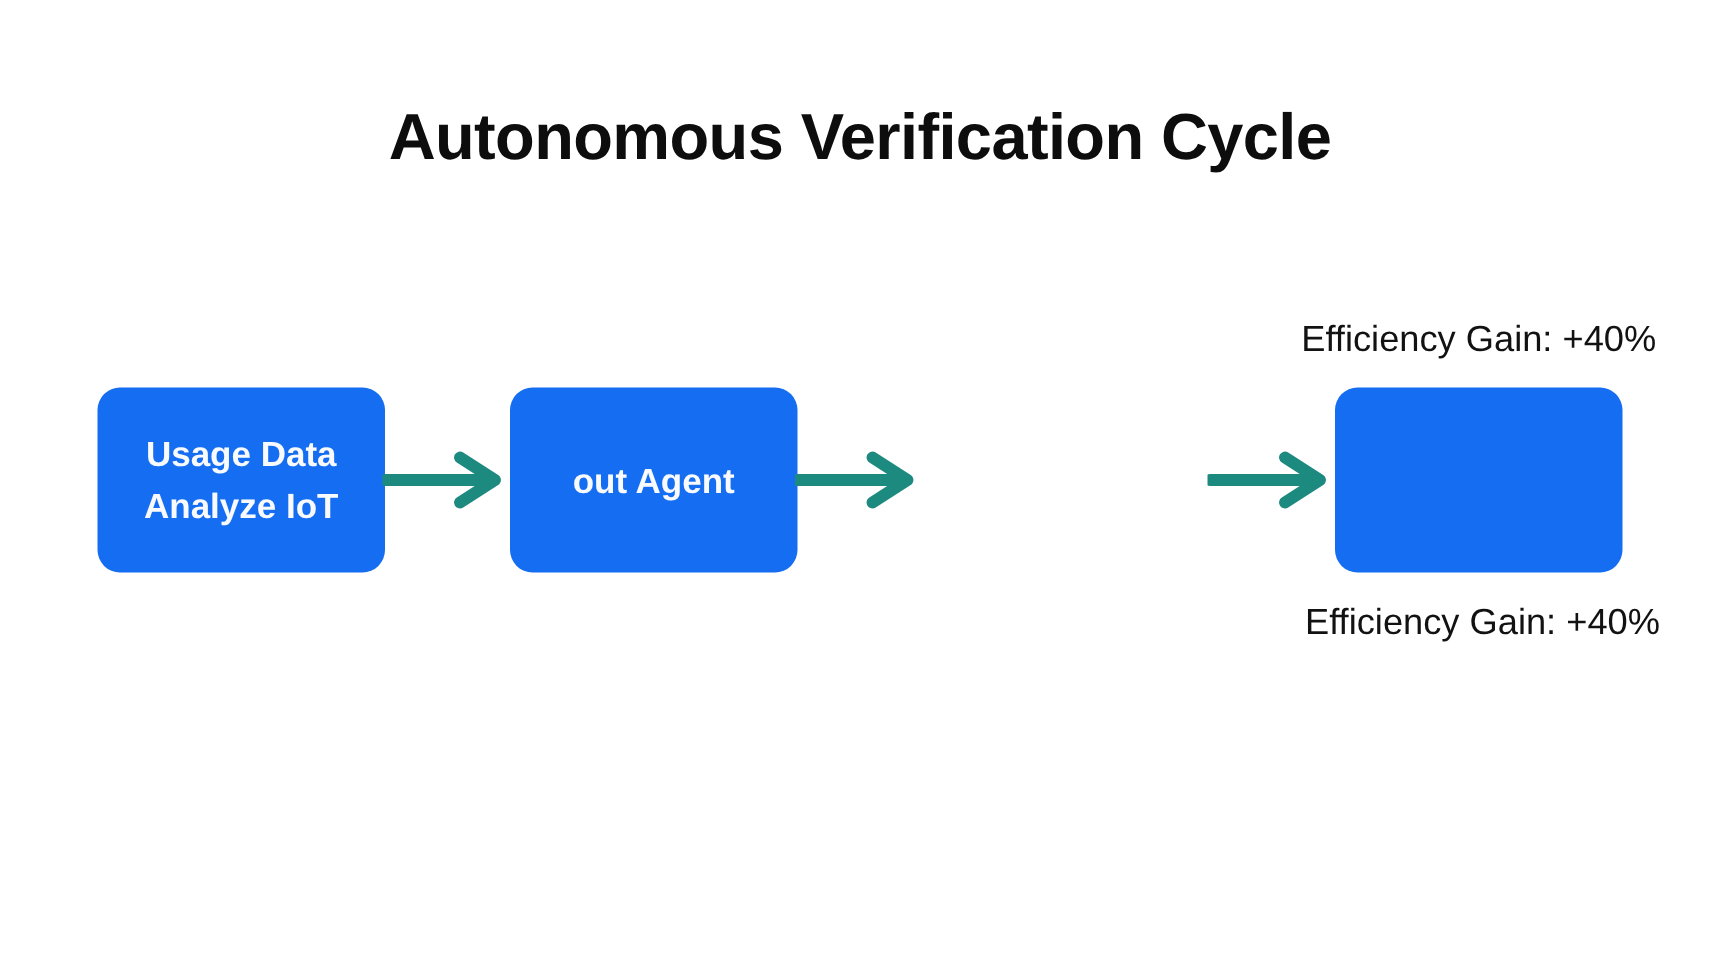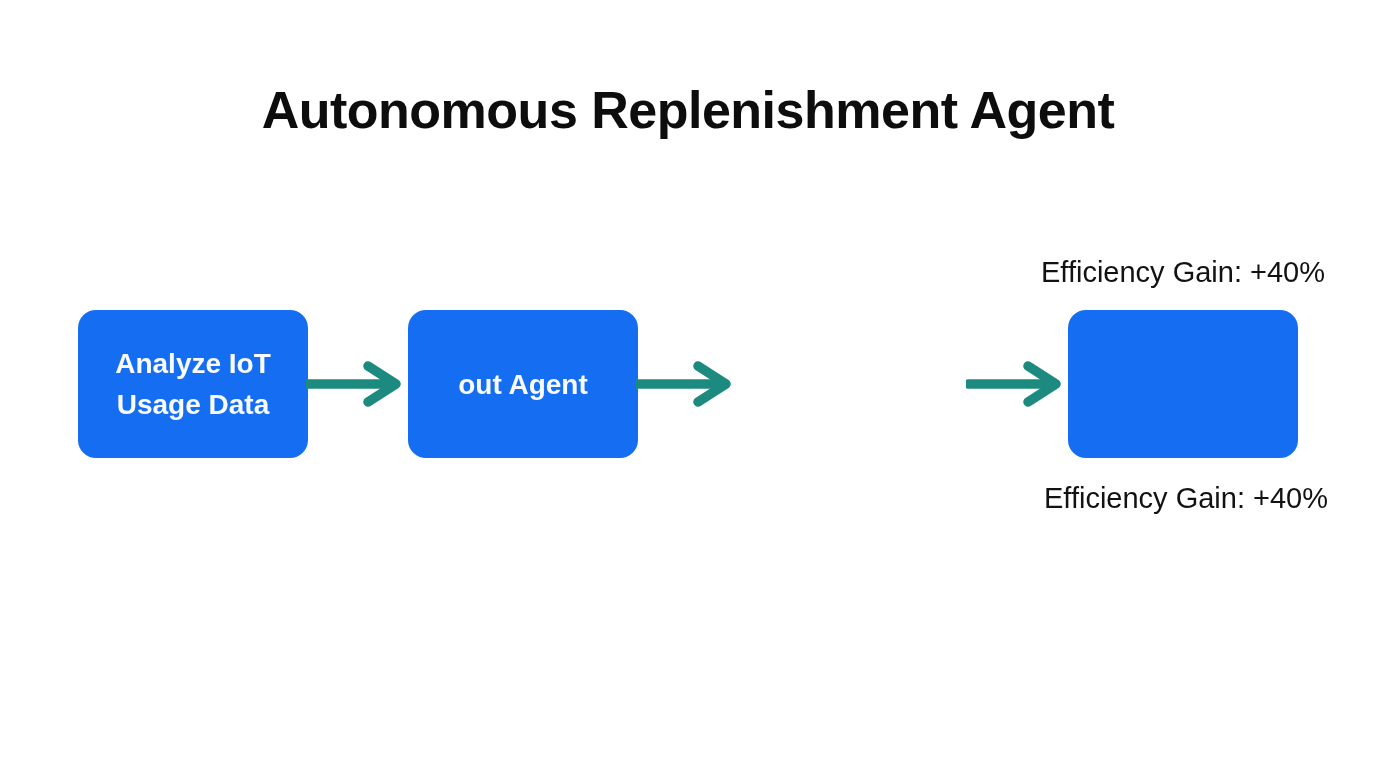--- a/index.html
+++ b/index.html
@@ -82,27 +82,27 @@
     transform: translateX(-50%);
   }
   .annotation-top { left: 1183px; top: 256px; }
   .annotation-bottom { left: 1186px; top: 482px; }
 </style>
 </head>
 <body>
 
 <div class="canvas">
 
-  <div class="diagram-title">Autonomous Replenishment Agent</div>
+  <div class="diagram-title">Autonomous Verification Cycle</div>
 
   <div class="annotation annotation-top">Efficiency Gain: +40%</div>
 
   <div class="flow-step flow-step-1">
+    <div>Usage Data</div>
     <div>Analyze IoT</div>
-    <div>Usage Data</div>
   </div>
 
   <div class="flow-arrow flow-arrow-1">
     <svg viewBox="0 0 100 48" aria-hidden="true">
       <line class="stroke" x1="2" y1="24" x2="80" y2="24"></line>
       <polyline class="stroke" points="62,6 90,24 62,42"></polyline>
     </svg>
   </div>
 
   <div class="flow-step flow-step-2">

